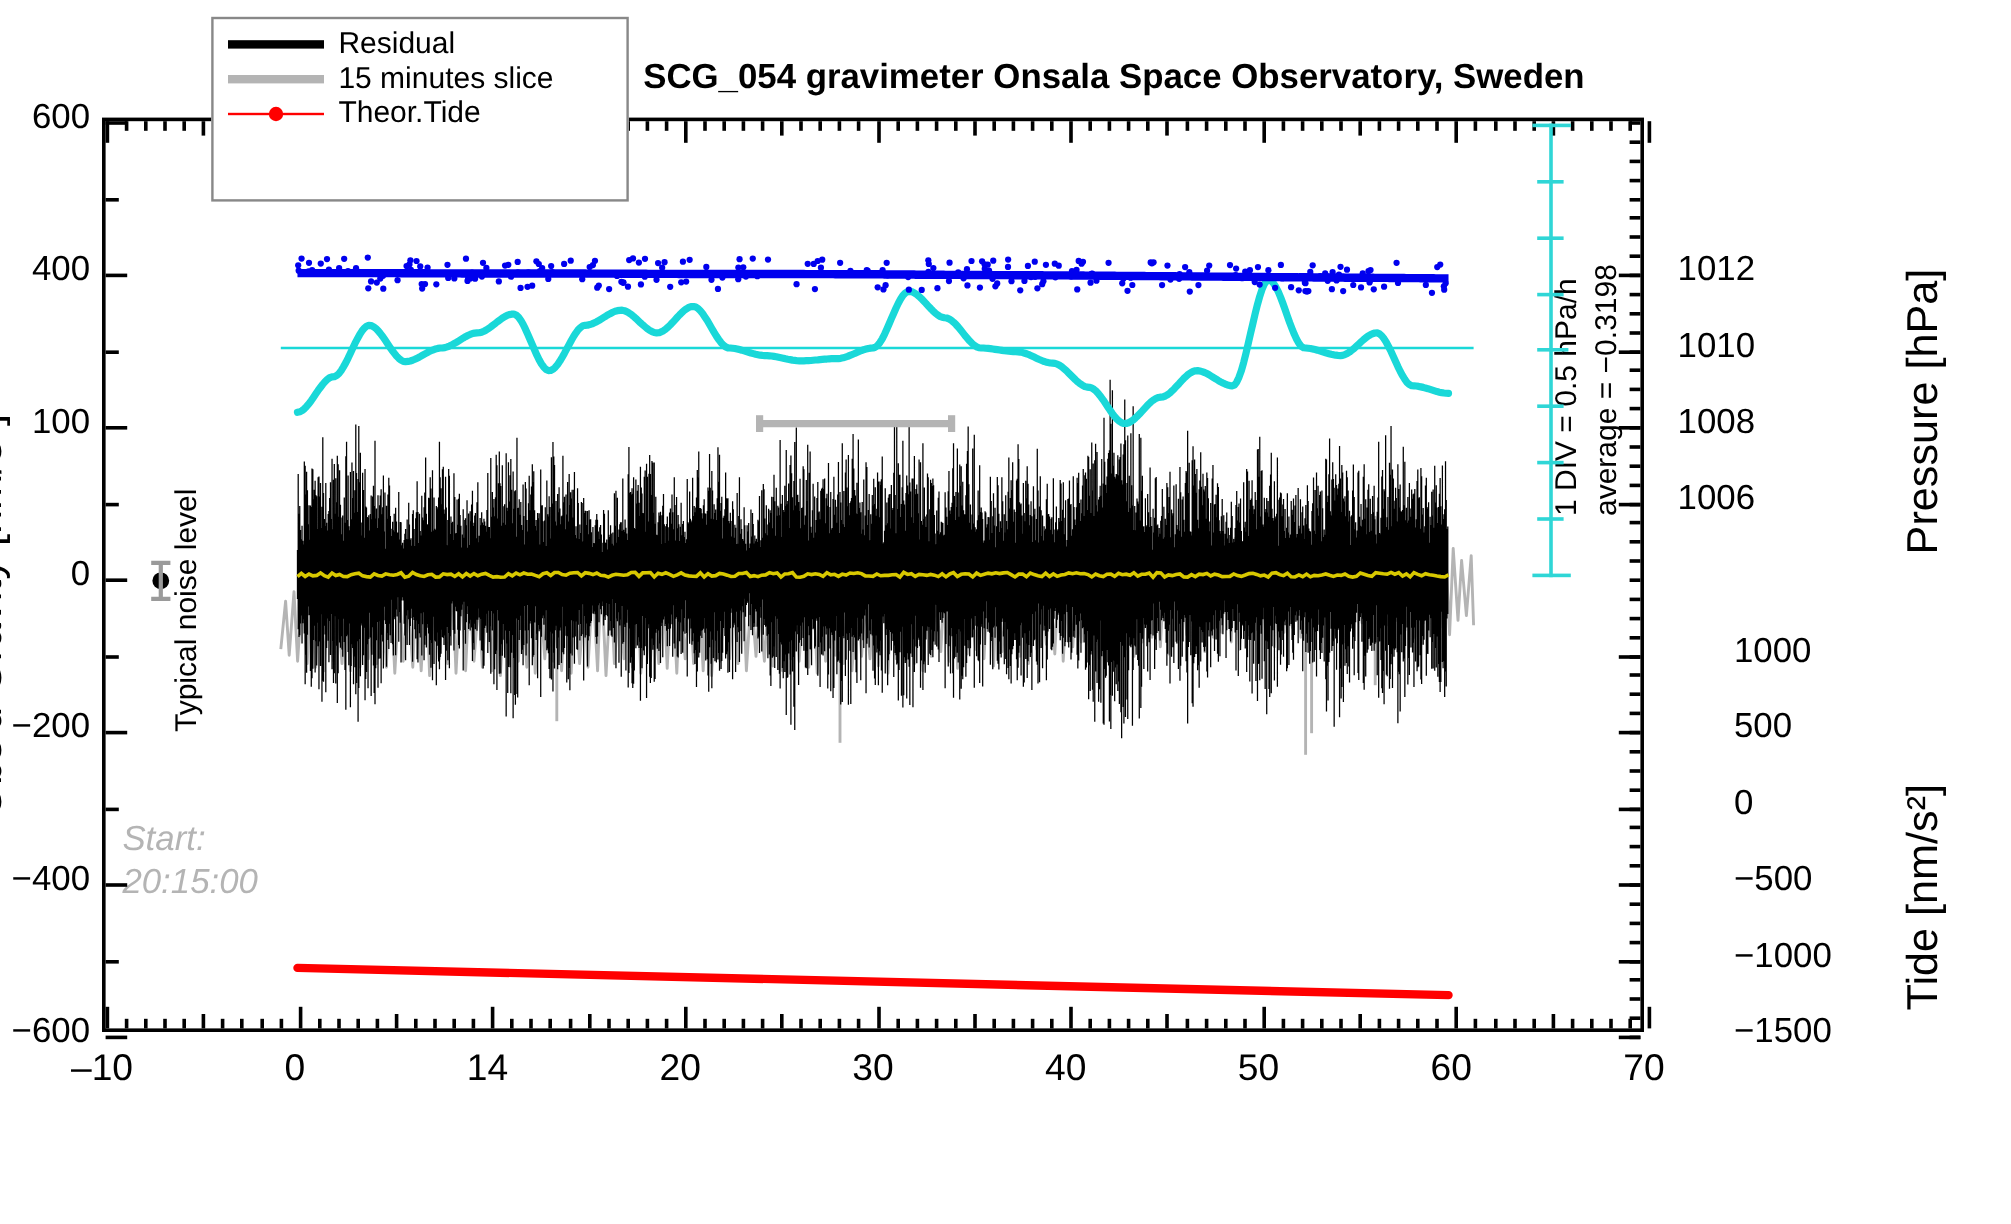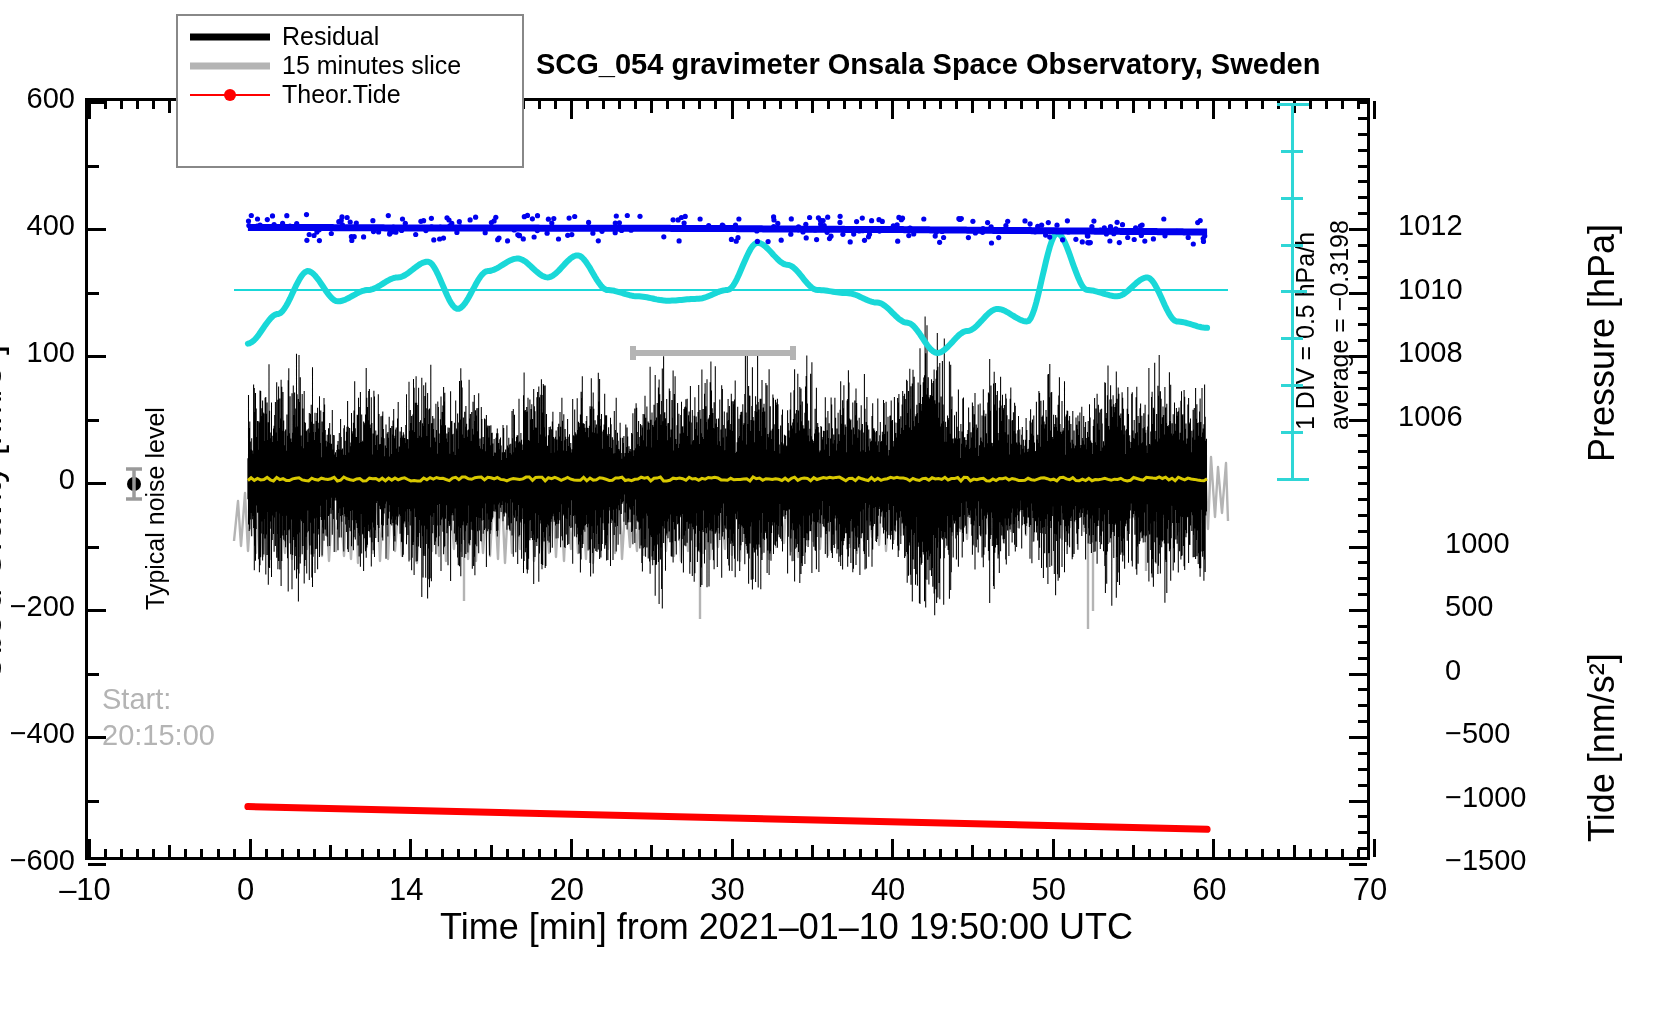--- a/index.html
+++ b/index.html
@@ -39,21 +39,21 @@
     transform:translate(-50%,-50%);}
   .leg-text{font-size:25px;color:#000;white-space:nowrap;line-height:1;}
 
   
   #chart-title{position:absolute;left:536px;top:48px;font-size:29px;font-weight:bold;
     color:#000;white-space:nowrap;z-index:30;}
 
   
   .rot-label{position:absolute;transform-origin:left bottom;white-space:nowrap;}
   #noise-label{font-size:25px;color:#000;}
-  #start-label{position:absolute;font-size:29px;color:#b4b4b4;line-height:1.25;white-space:nowrap;}
+  #start-label{position:absolute;font-size:29px;color:#b4b4b4;line-height:1.25;white-space:nowrap;font-style:italic;}
   #foot-left{position:absolute;font-size:27px;font-weight:bold;color:#000;white-space:nowrap;}
   #foot-right{position:absolute;font-size:27px;font-weight:bold;color:#000;white-space:nowrap;}
 
   
   #cyan-scale{position:absolute;z-index:20;}
   .cyan-v{position:absolute;width:3px;background:#2fd6d6;}
   .cyan-cap{position:absolute;height:3px;background:#2fd6d6;}
   .cyan-tick{position:absolute;height:3px;background:#2fd6d6;}
   .cyan-rot{position:absolute;font-size:25px;color:#000;white-space:nowrap;
     transform-origin:left bottom;}
@@ -689,19 +689,18 @@
       <div class="xlabel" style="left: 566.875px;">20</div>
       <div class="xlabel" style="left: 727.5px;">30</div>
       <div class="xlabel" style="left: 888.125px;">40</div>
       <div class="xlabel" style="left: 1048.75px;">50</div>
       <div class="xlabel" style="left: 1209.38px;">60</div>
       <div class="xlabel" style="left: 1370px;">70</div>
     </div>
 
 <div class="axis-title" id="y-axis-title" style="left:10px;top:640px;font-size:36px;transform:rotate(-90deg);transform-origin:left bottom;">Obs'd Gravity [nm/s²]</div>
 
-<div class="axis-title" id="x-axis-title" style="left:440px;top:906px;font-size:36px;">Time [min] from 2021‒01‒10 19:50:00 UTC</div>
 
 <div class="axis-title" id="pressure-axis-title" style="left:1623px;top:420px;font-size:36px;transform:rotate(-90deg);transform-origin:left bottom;">Pressure [hPa]</div>
 
 <div class="axis-title" id="tide-axis-title" style="left:1623px;top:800px;font-size:36px;transform:rotate(-90deg);transform-origin:left bottom;">Tide [nm/s²]</div>
 
 </div>
 
 </body></html>

